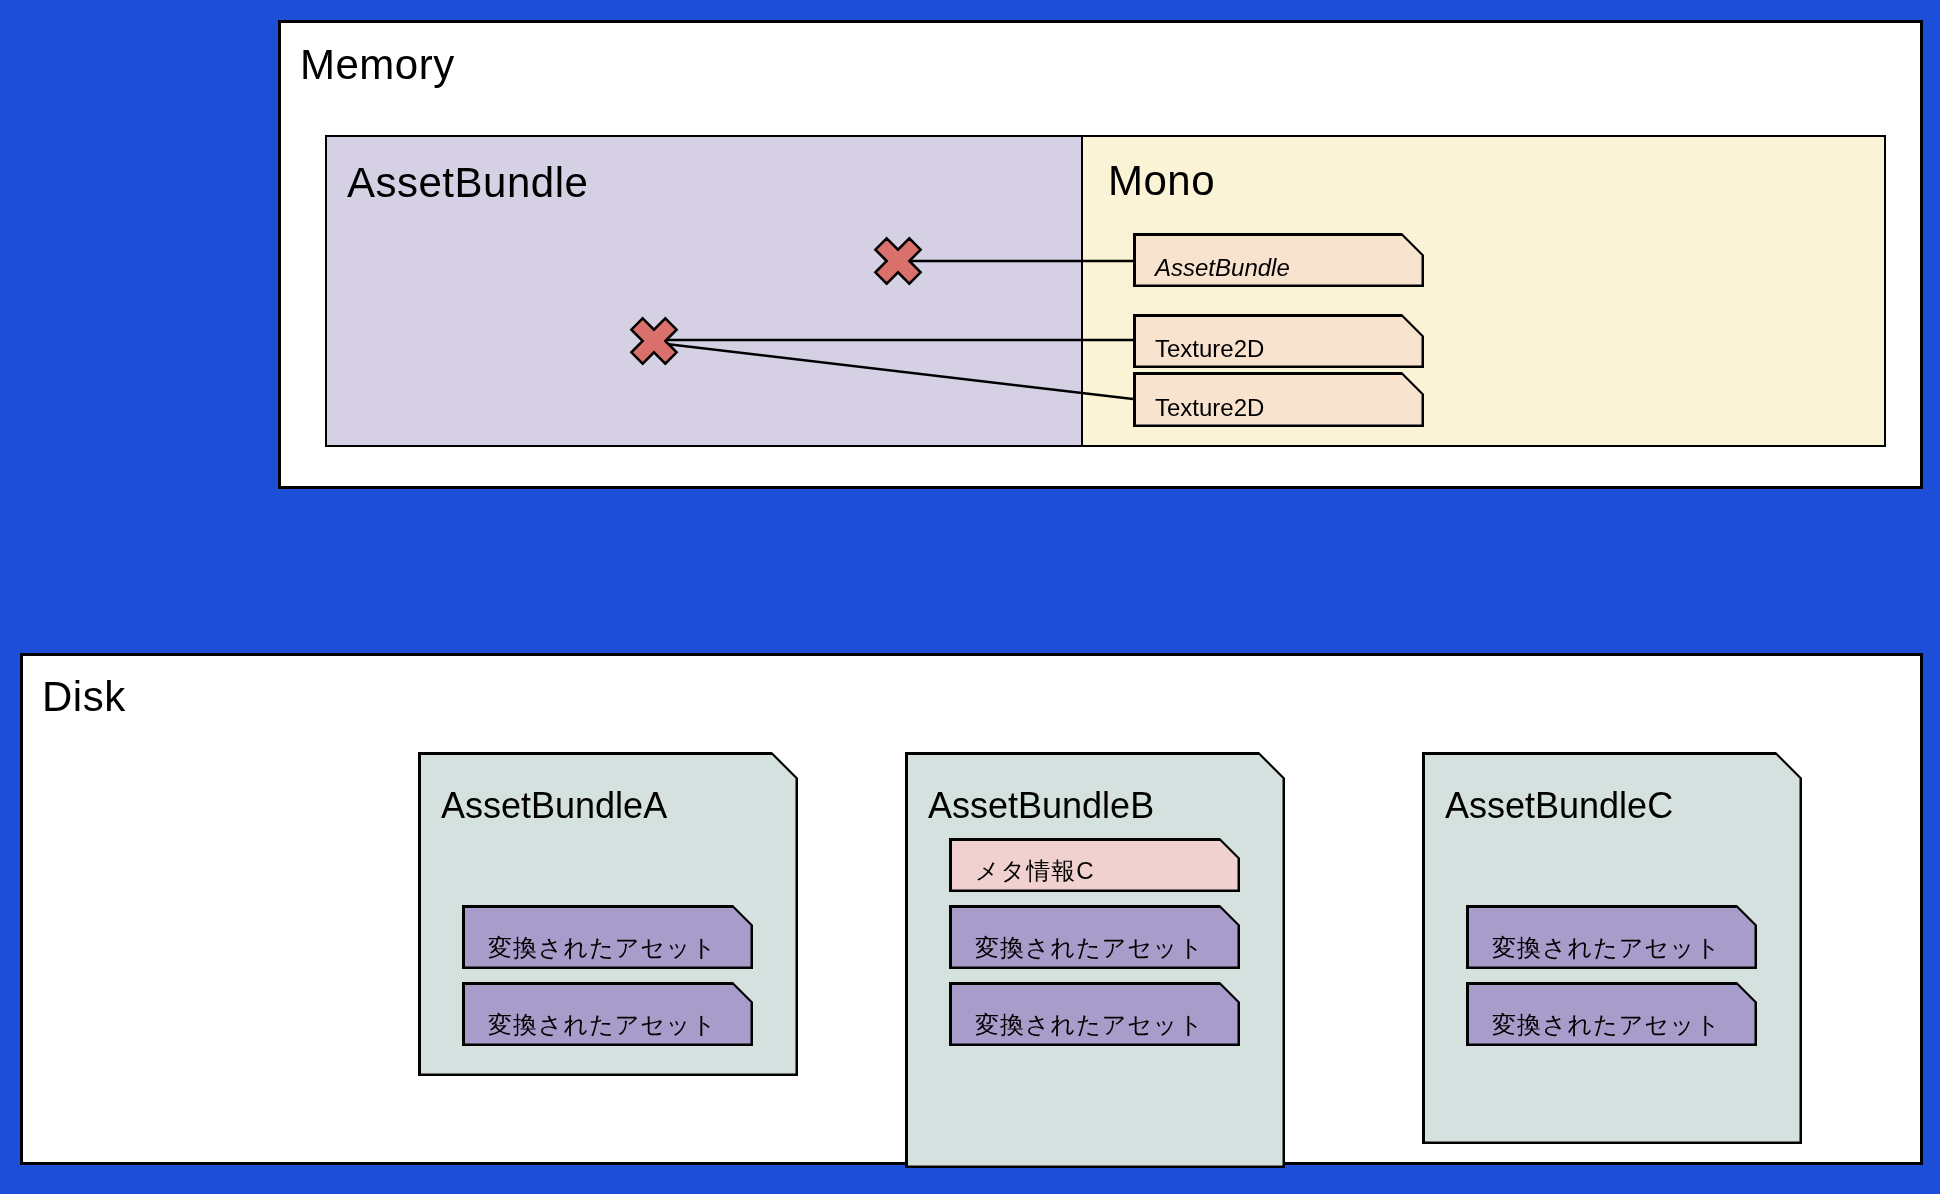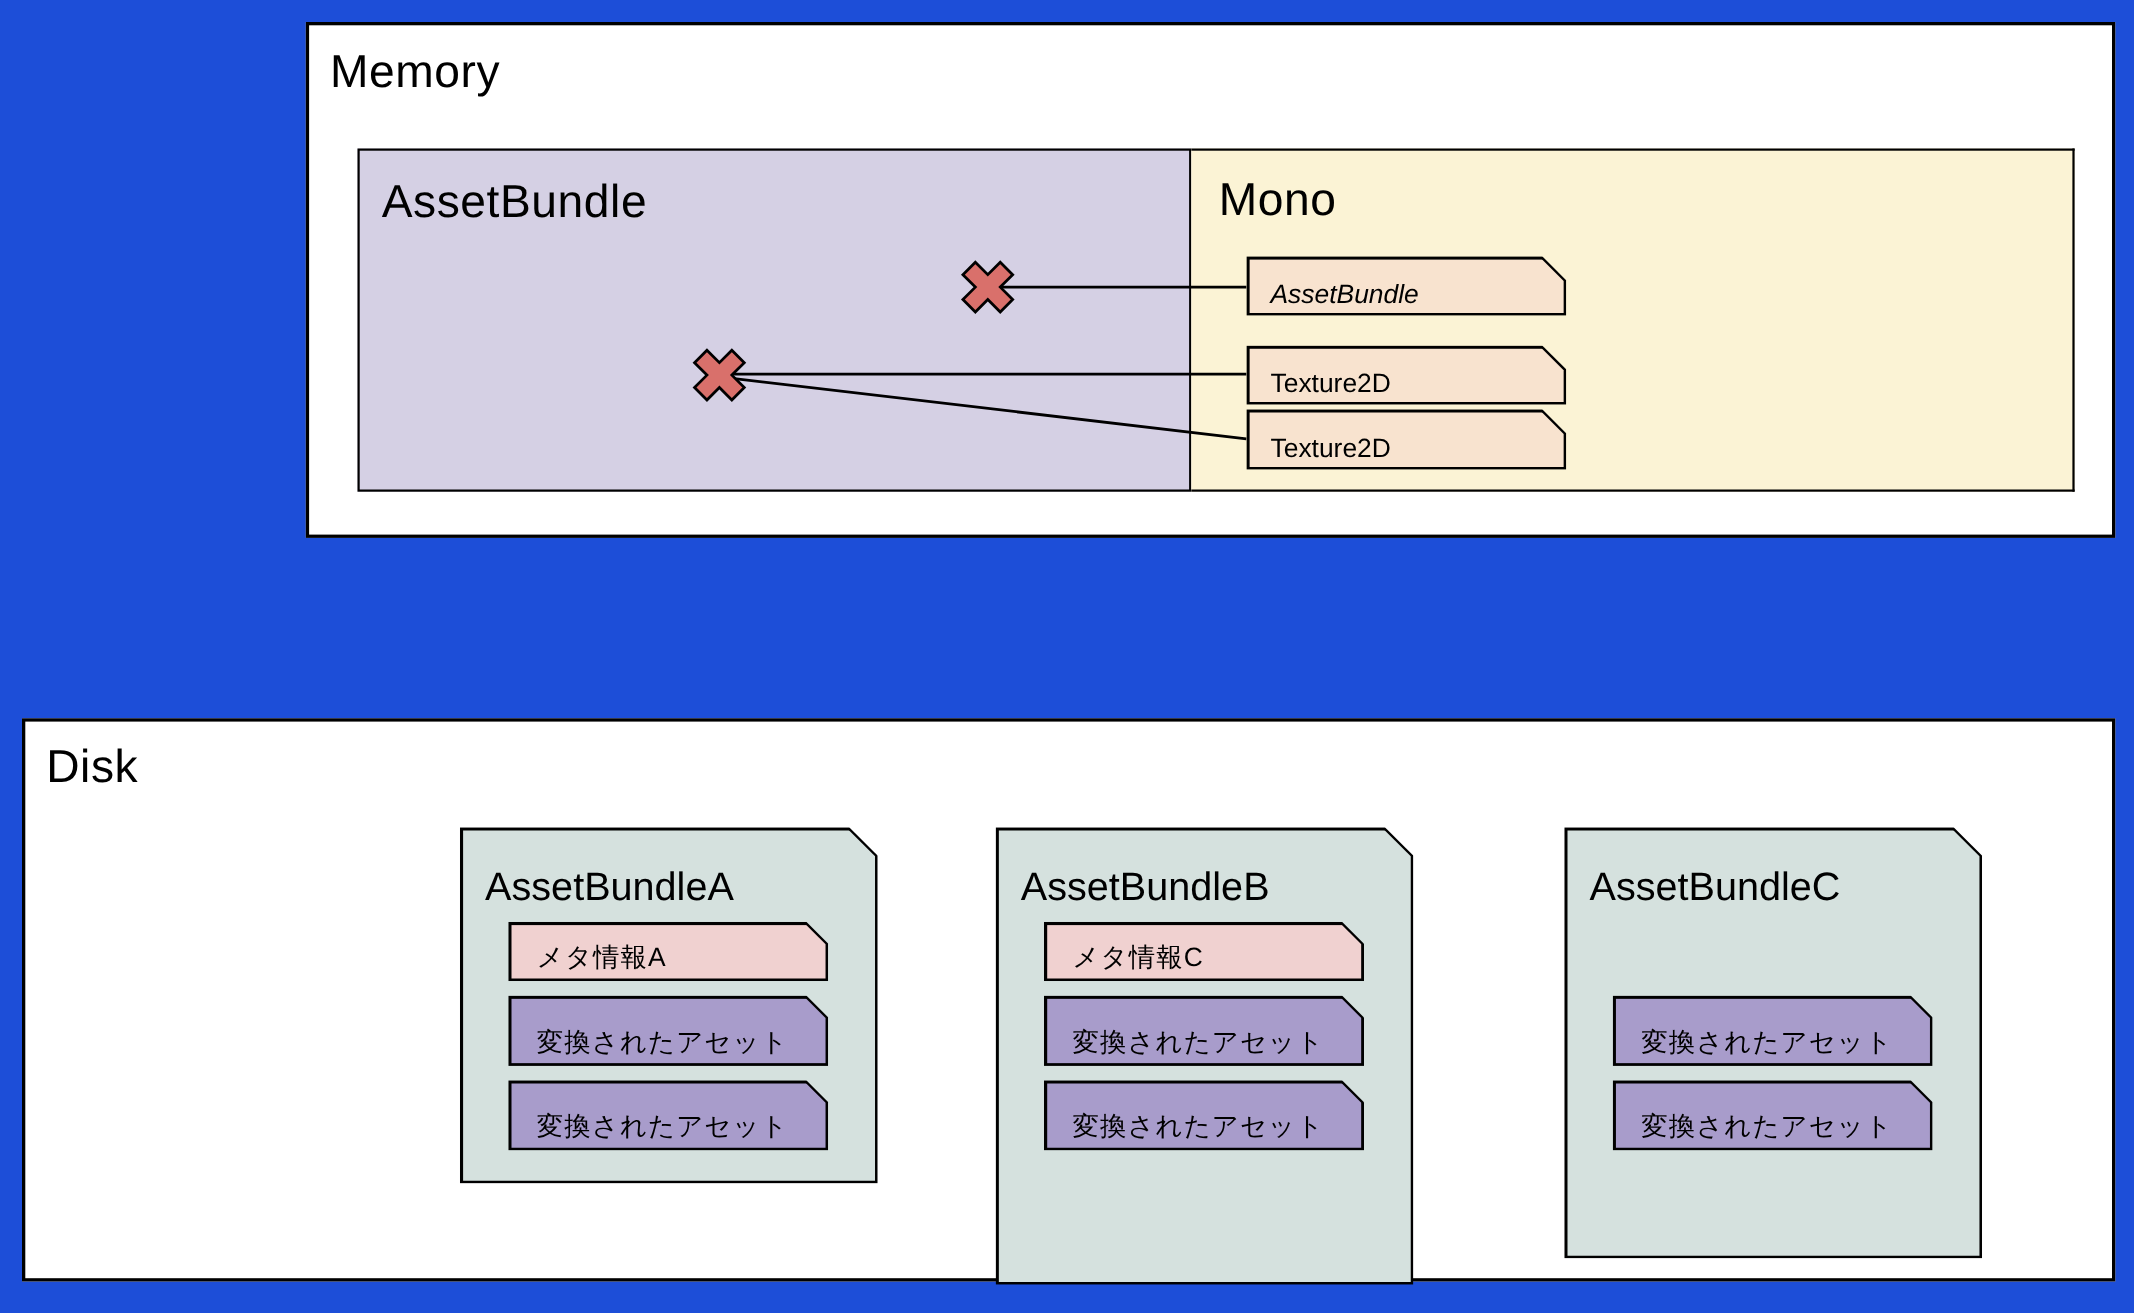--- a/index.html
+++ b/index.html
@@ -75,24 +75,20 @@
     <div class="fill peach"></div>
     <div class="boxlabel">Texture2D</div>
   </div>
 
   <div class="secbox" style="left:20px; top:653px; width:1903px; height:512px;"></div>
   <div class="label-xl" style="left:42px; top:676px;">Disk</div>
 
   <div class="notch n26" style="left:418px; top:752px; width:380px; height:324px;">
     <div class="fill teal"></div>
     <div class="filetitle">AssetBundleA</div>
-    <div class="notch n20" style="left:44px; top:86px; width:291px; height:54px;">
-      <div class="fill pink"></div>
-      <div class="innerlabel">メタ情報A</div>
-    </div>
     <div class="notch n20" style="left:44px; top:153px; width:291px; height:64px;">
       <div class="fill violet"></div>
       <div class="innerlabel">変換されたアセット</div>
     </div>
     <div class="notch n20" style="left:44px; top:230px; width:291px; height:64px;">
       <div class="fill violet"></div>
       <div class="innerlabel">変換されたアセット</div>
     </div>
   </div>
 

